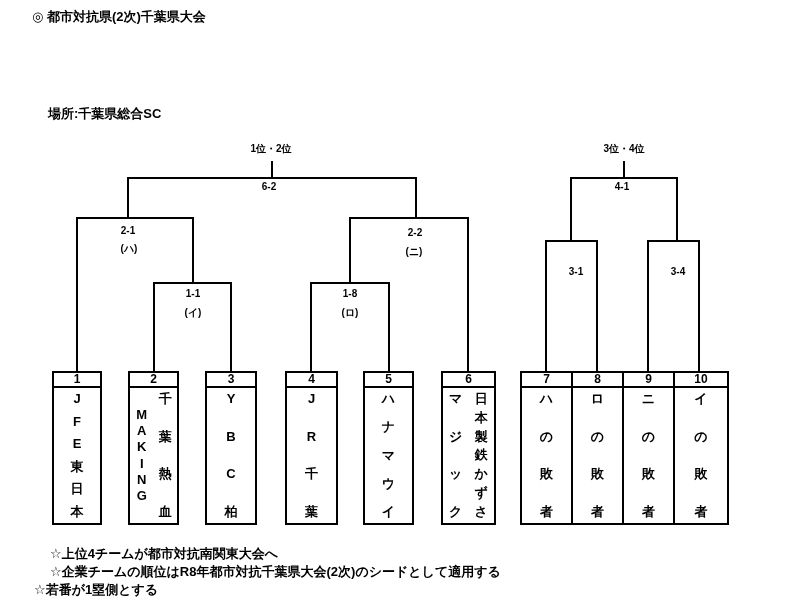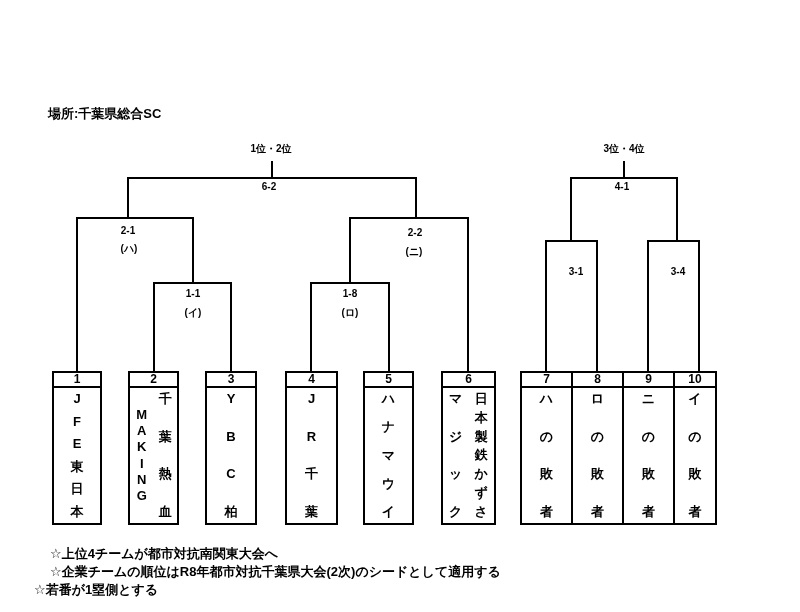--- a/index.html
+++ b/index.html
@@ -26,20 +26,21 @@
   }
   .vcol span{line-height:13px;display:block;}
   .vcol.inset{padding:16px 0;}
   .notes .txt{white-space:nowrap;}
 </style>
 </head>
 <body>
 
 <div id="canvas">
 
+  <div class="txt" style="left:32px;top:9px">◎ 都市対抗県(2次)千葉県大会</div>
   <div class="txt" style="left:48px;top:106px">場所:千葉県総合SC</div>
 
   <div class="lbl" style="left:271px;top:142px">1位・2位</div>
   <div class="lbl" style="left:269px;top:180px">6-2</div>
   <div class="lbl" style="left:128px;top:224px">2-1</div>
   <div class="lbl" style="left:129px;top:242px">(ハ)</div>
   <div class="lbl" style="left:193px;top:287px">1-1</div>
   <div class="lbl" style="left:193px;top:306px">(イ)</div>
   <div class="lbl" style="left:415px;top:226px">2-2</div>
   <div class="lbl" style="left:414px;top:245px">(ニ)</div>
@@ -199,21 +200,21 @@
     <div class="tname">
       <div class="vcol">
           <span>ニ</span>
           <span>の</span>
           <span>敗</span>
           <span>者</span>
         </div>
     </div>
   </div>
 
-  <div class="tbox" style="left:673px;width:44px">
+  <div class="tbox" style="left:673px;width:56px">
     <div class="tseed">10</div>
     <div class="tname">
       <div class="vcol">
           <span>イ</span>
           <span>の</span>
           <span>敗</span>
           <span>者</span>
         </div>
     </div>
   </div>

